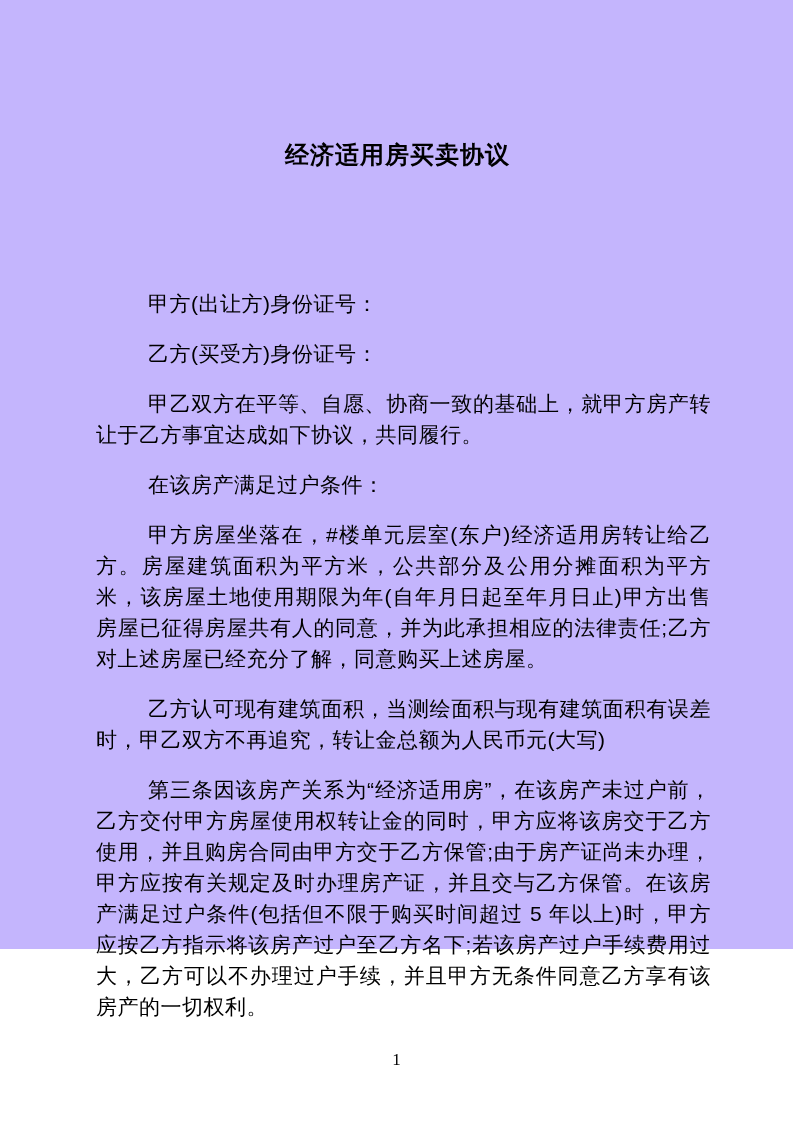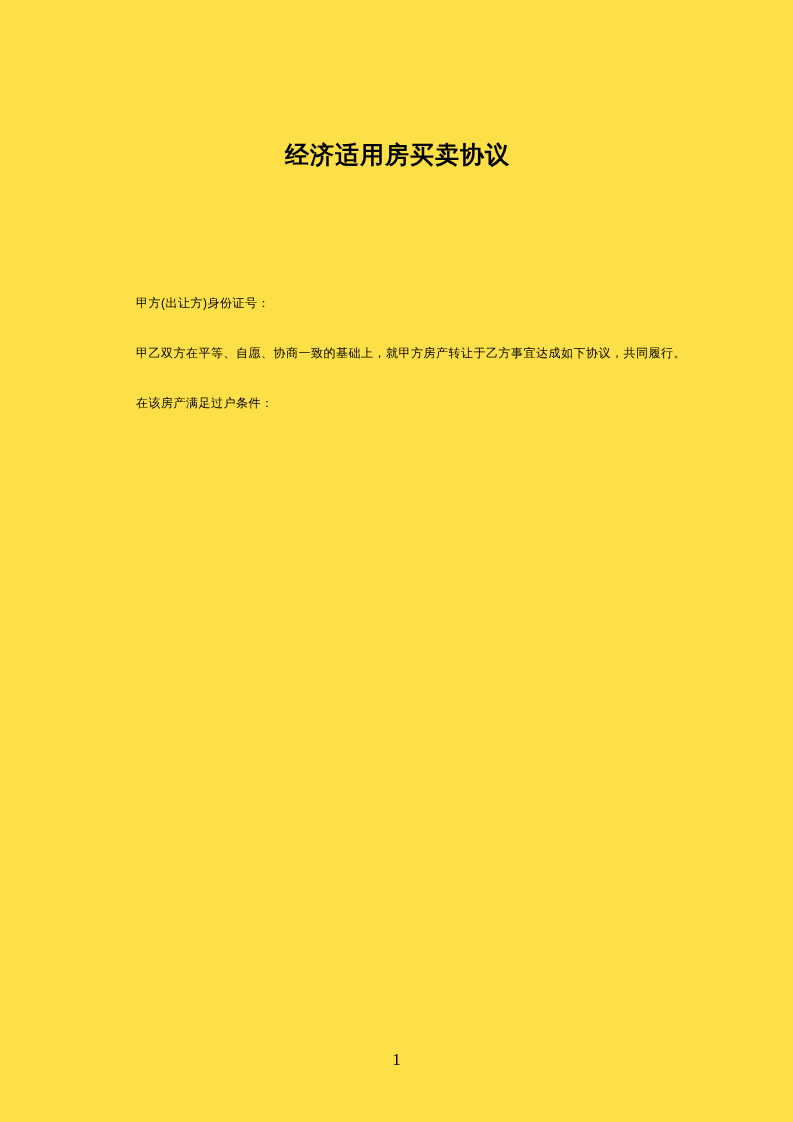--- a/index.html
+++ b/index.html
@@ -10,44 +10,44 @@
   body {
     width: 793px;
     height: 1122px;
     overflow: hidden;
     font-family: "Liberation Sans", "DejaVu Sans", sans-serif;
     color: #000000;
   }
   .page {
     position: relative;
     width: 793px;
-    height: 1122px;
-    background: #fde047;
+    height: 949px;
+    background: #c4b5fd;
     box-sizing: border-box;
   }
   .content {
     position: absolute;
     left: 84px;
     right: 82px;
     top: 0;
     padding-top: 138px;
   }
   .doc-title {
     font-size: 24px;
     font-weight: bold;
     line-height: 34px;
     text-align: center;
     letter-spacing: 1px;
     margin: 0 0 116px 0;
   }
   .para {
-    font-size: 12px;
+    font-size: 21px;
     line-height: 31px;
     letter-spacing: 0.5px;
-    margin: 0 0 19px 0;
+    margin: 0 0 19px 12px;
     text-indent: 52px;
     text-align: justify;
     text-justify: inter-ideograph;
     word-break: break-all;
   }
   .page-number {
     position: absolute;
     left: 0;
     right: 0;
     top: 1050px;
@@ -59,25 +59,29 @@
 </style>
 </head>
 <body>
 
 <div class="page">
   <div class="content">
     <h1 class="doc-title">经济适用房买卖协议</h1>
 
     <p class="para">甲方(出让方)身份证号：</p>
 
+    <p class="para">乙方(买受方)身份证号：</p>
 
 
     <p class="para">甲乙双方在平等、自愿、协商一致的基础上，就甲方房产转让于乙方事宜达成如下协议，共同履行。</p>
 
     <p class="para">在该房产满足过户条件：</p>
 
+    <p class="para">甲方房屋坐落在，#楼单元层室(东户)经济适用房转让给乙方。房屋建筑面积为平方米，公共部分及公用分摊面积为平方米，该房屋土地使用期限为年(自年月日起至年月日止)甲方出售房屋已征得房屋共有人的同意，并为此承担相应的法律责任;乙方对上述房屋已经充分了解，同意购买上述房屋。</p>
 
 
+    <p class="para">乙方认可现有建筑面积，当测绘面积与现有建筑面积有误差时，甲乙双方不再追究，转让金总额为人民币元(大写)</p>
 
+    <p class="para">第三条因该房产关系为“经济适用房”，在该房产未过户前，乙方交付甲方房屋使用权转让金的同时，甲方应将该房交于乙方使用，并且购房合同由甲方交于乙方保管;由于房产证尚未办理，甲方应按有关规定及时办理房产证，并且交与乙方保管。在该房产满足过户条件(包括但不限于购买时间超过 5 年以上)时，甲方应按乙方指示将该房产过户至乙方名下;若该房产过户手续费用过大，乙方可以不办理过户手续，并且甲方无条件同意乙方享有该房产的一切权利。</p>
   </div>
 
   <div class="page-number">1</div>
 </div>
 
 </body></html>

